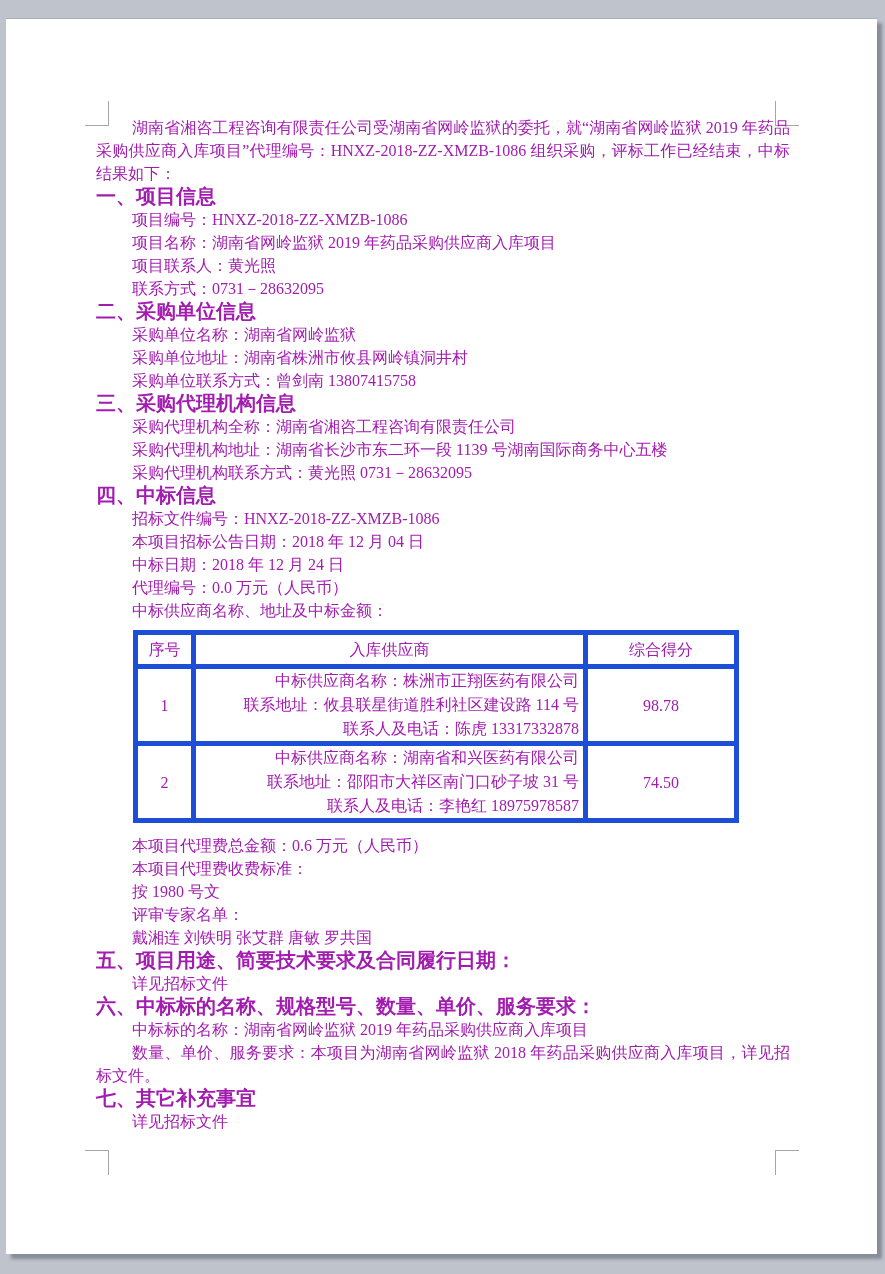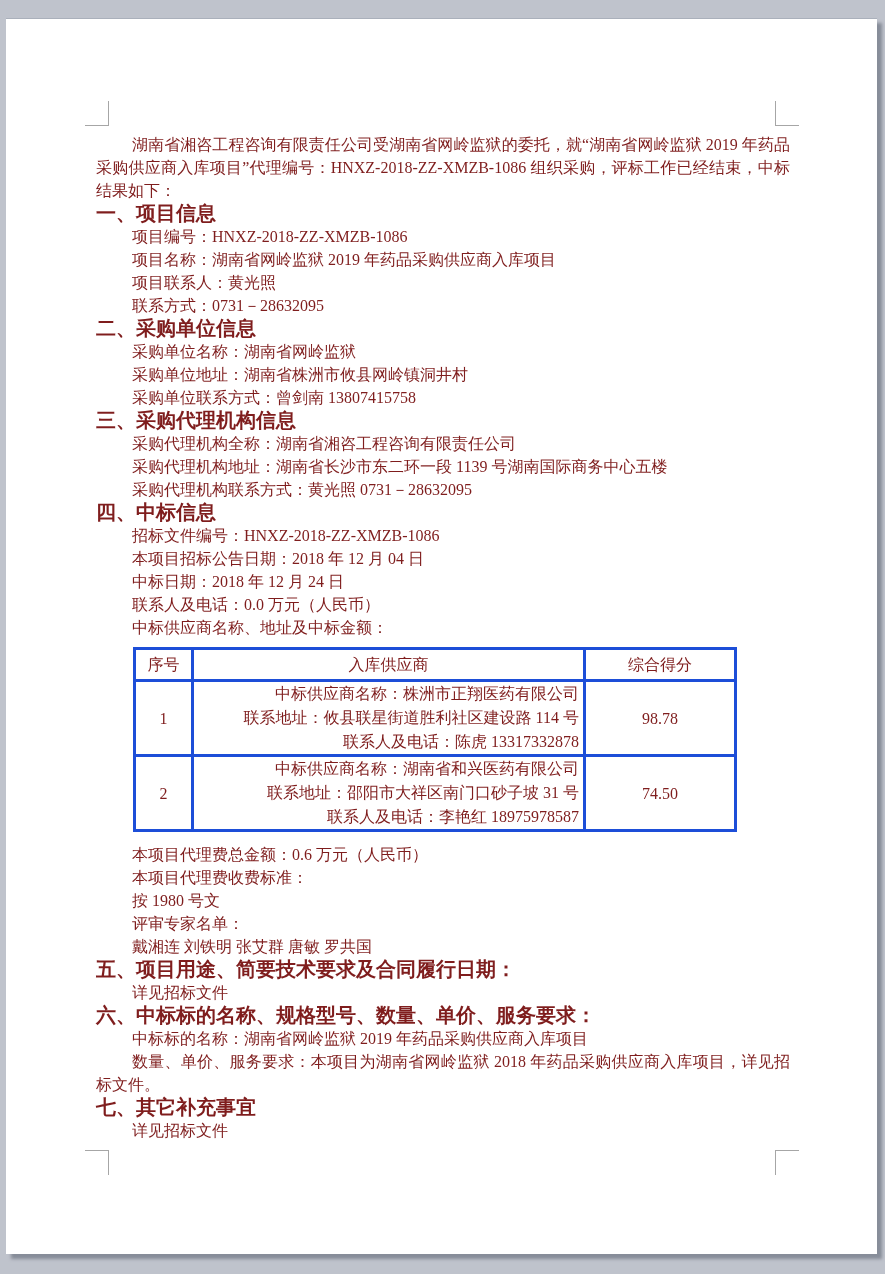--- a/index.html
+++ b/index.html
@@ -18,39 +18,39 @@
     box-shadow: 5px 5px 3px rgba(90, 96, 112, 0.55);
   }
   
   .crop { position: absolute; width: 23px; height: 24px; border: 0 solid #a6a6a6; }
   .crop.tl { left: 79px;  top: 82px;    border-right-width: 1px; border-bottom-width: 1px; }
   .crop.tr { left: 769px; top: 82px;    border-left-width: 1px;  border-bottom-width: 1px; }
   .crop.bl { left: 79px;  top: 1131px;  border-right-width: 1px; border-top-width: 1px; }
   .crop.br { left: 769px; top: 1131px;  border-left-width: 1px;  border-top-width: 1px; }
 
   .content {
-    position: absolute; left: 90px; top: 114px; width: 694px;
-    color: #7f1d1d; font-size: 16px; line-height: 23px;
+    position: absolute; left: 90px; top: 97px; width: 694px;
+    color: #a21caf; font-size: 16px; line-height: 23px;
     text-align: justify;
   }
   .h {
     font-family: "Liberation Sans", "DejaVu Sans", sans-serif;
     font-weight: bold; font-size: 20px; line-height: 23px;
     text-align: left;
   }
   .line { margin: 0; padding-left: 36px; text-align: left; white-space: nowrap; }
   .para { margin: 0; text-indent: 36px; }
 
   table.award {
     border-collapse: collapse; table-layout: fixed;
     width: 601px; margin: 8px 0 11px 37px;
     font-size: 16px;
   }
   table.award th, table.award td {
-    border: 3px solid #1d4ed8; font-weight: normal; vertical-align: middle;
+    border: 5px solid #1d4ed8; font-weight: normal; vertical-align: middle;
   }
   col.c-no { width: 58px; } col.c-sup { width: 392px; } col.c-score { width: 151px; }
   table.award thead th { height: 27px; text-align: center; line-height: 27px; }
   td.cell-no, td.cell-score { text-align: center; }
   td.cell-supplier { padding: 0 4px 0 9px; }
   td.cell-supplier div { line-height: 24px; padding: 0; margin: 0; white-space: nowrap; text-align: right; }
   tbody tr { height: 74px; }
 </style>
 </head>
 <body>
@@ -80,21 +80,21 @@
 
       <div class="h">三、采购代理机构信息</div>
       <p class="line">采购代理机构全称：湖南省湘咨工程咨询有限责任公司</p>
       <p class="line">采购代理机构地址：湖南省长沙市东二环一段 1139 号湖南国际商务中心五楼</p>
       <p class="line">采购代理机构联系方式：黄光照 0731－28632095</p>
 
       <div class="h">四、中标信息</div>
       <p class="line">招标文件编号：HNXZ-2018-ZZ-XMZB-1086</p>
       <p class="line">本项目招标公告日期：2018 年 12 月 04 日</p>
       <p class="line">中标日期：2018 年 12 月 24 日</p>
-      <p class="line">联系人及电话：0.0 万元（人民币）</p>
+      <p class="line">代理编号：0.0 万元（人民币）</p>
       <p class="line">中标供应商名称、地址及中标金额：</p>
 
       <table class="award">
         <colgroup>
             <col class="c-no">
             <col class="c-sup">
             <col class="c-score">
           </colgroup>
         <thead>
           <tr>

